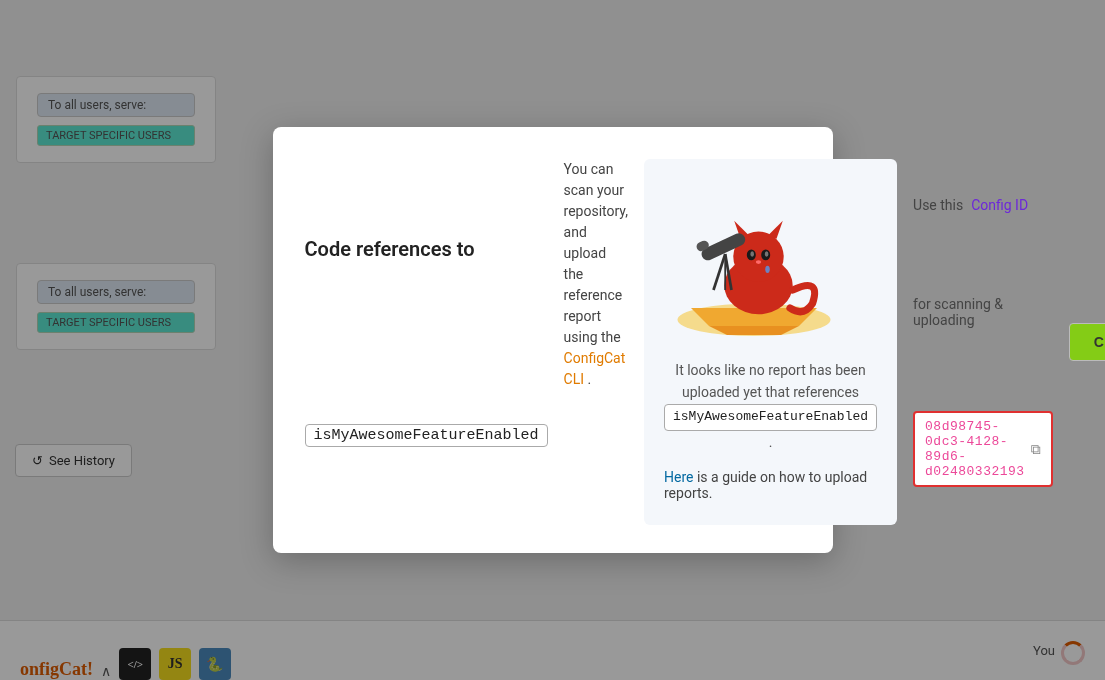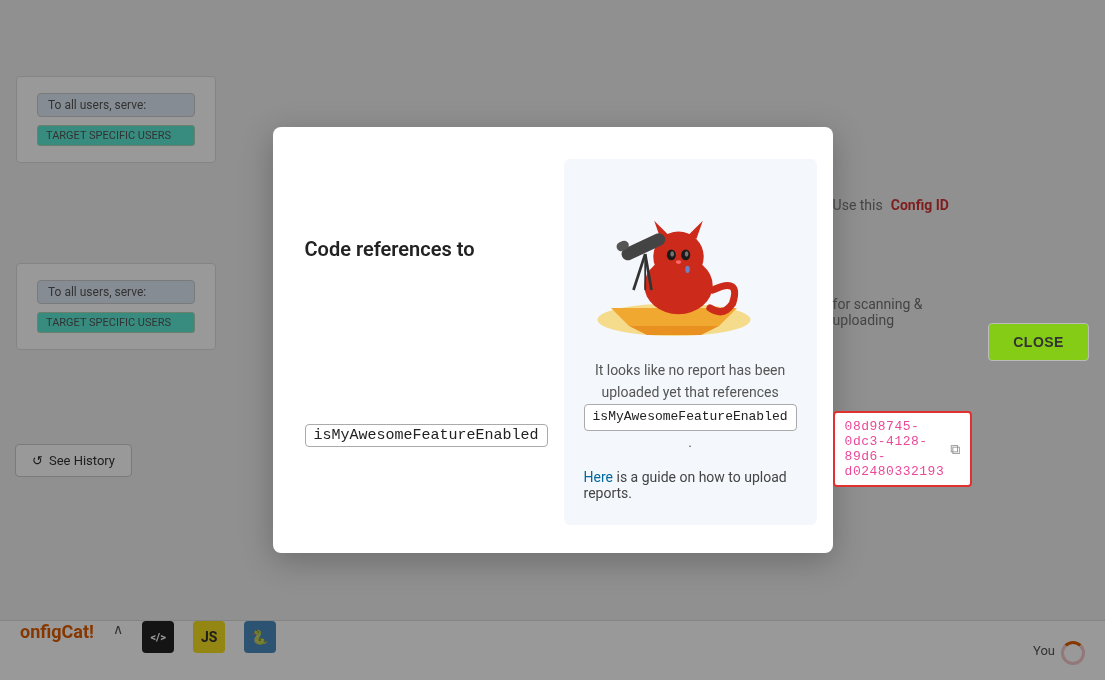--- a/index.html
+++ b/index.html
@@ -71,23 +71,24 @@
 
     .bg-bottom-bar {
       position: absolute;
       bottom: 0;
       left: 0;
       right: 0;
       height: 60px;
       background: #fff;
       border-top: 1px solid #ddd;
       display: flex;
-      align-items: flex-start;
+      align-items: flex-end;
       padding: 0 20px;
-      gap: 19px;
+      gap: 8px;
+      font-family: Liberation Serif, serif;
     }
 
     .bg-logo {
       font-size: 18px;
       font-weight: bold;
       color: #e05c00;
     }
 
     .bg-icon {
       width: 32px;
@@ -208,23 +209,22 @@
     .modal-config-row {
       display: flex;
       align-items: center;
       gap: 8px;
       font-size: 14px;
       color: #444;
       flex-wrap: wrap;
     }
 
     .modal-config-row a {
-      color: #7f1d1d;
+      color: #6d28d9;
       text-decoration: none;
-      font-weight: bold;
     }
 
     .config-id-box {
       border: 2px solid #e03030;
       border-radius: 4px;
       padding: 6px 10px;
       display: flex;
       align-items: center;
       gap: 6px;
       background: #fff;
@@ -319,20 +319,25 @@
 <div class="bg-spinner"></div>
 
 <div class="overlay">
   <div class="modal">
 
     <div class="modal-title">
       <span>Code references to</span>
       <span class="modal-title-code">isMyAwesomeFeatureEnabled</span>
     </div>
 
+    <div class="modal-subtitle">
+      <span>You can scan your repository, and upload the reference report using the</span>
+      <a href="#">ConfigCat CLI</a>
+      <span>.</span>
+    </div>
 
     <div class="modal-content-box">
 
       <svg class="cat-illustration" viewBox="0 0 200 170" xmlns="http://www.w3.org/2000/svg">
 
         <ellipse cx="100" cy="148" rx="85" ry="18" fill="#f5c842" opacity="0.6"></ellipse>
 
         <polygon points="30,135 170,135 150,155 50,155" fill="#f0a830"></polygon>
         <polygon points="50,155 150,155 130,165 70,165" fill="#e89020"></polygon>
 

